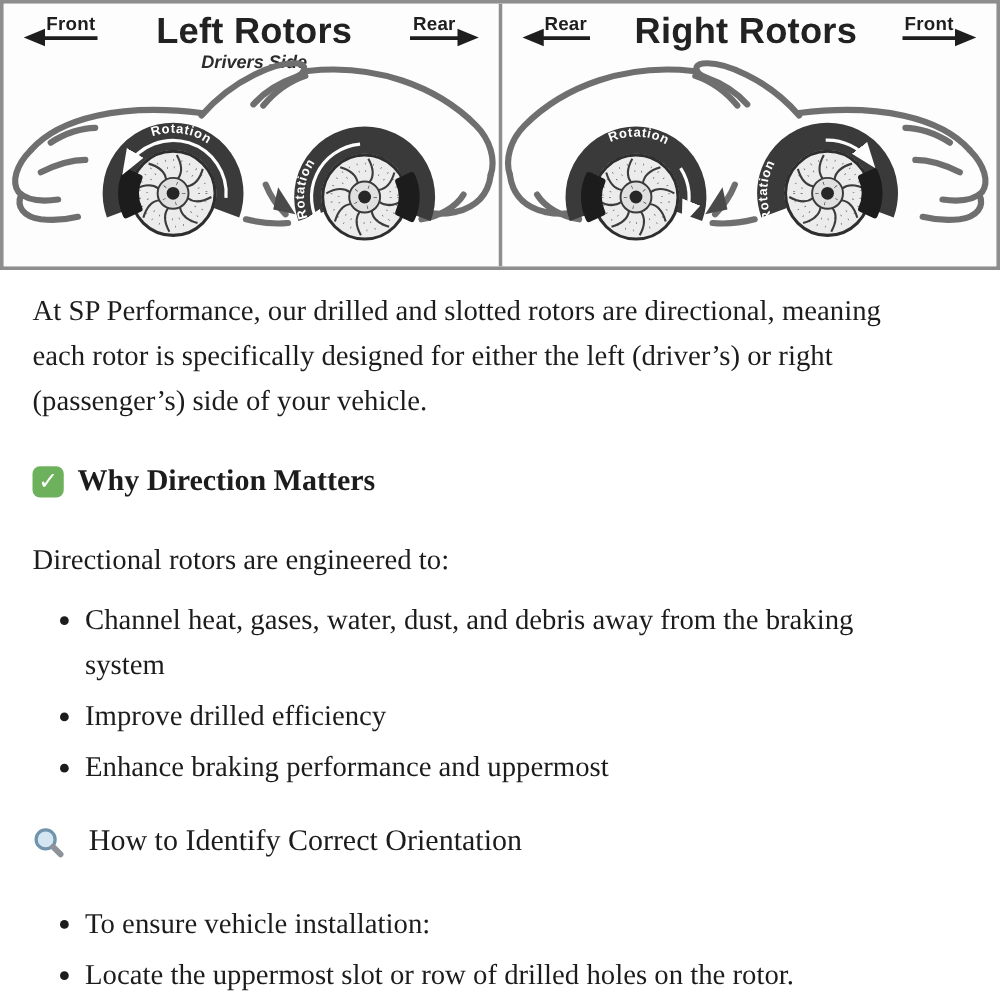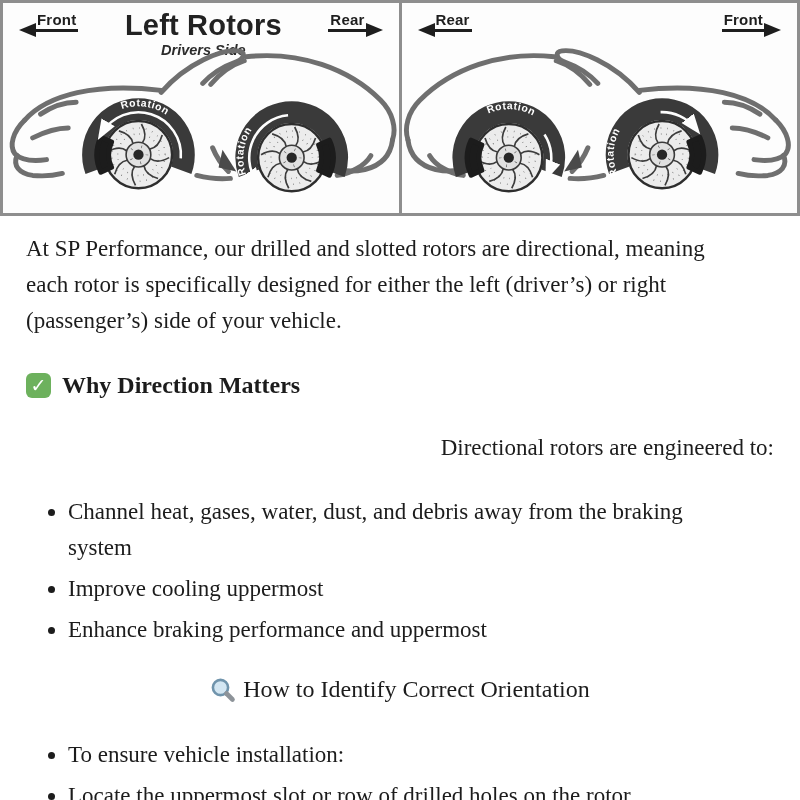--- a/index.html
+++ b/index.html
@@ -17,22 +17,22 @@
   .tri-right{border-left:17px solid #1e1e1e;margin-left:-1px;}
   .title-block{text-align:center;line-height:1;}
   .panel-title{font-size:29px;font-weight:800;color:#222;letter-spacing:.2px;}
   .panel-subtitle{font-size:14.5px;font-weight:700;font-style:italic;color:#2c2c2c;margin-top:3px;}
   .car-svg{display:block;width:100%;height:166px;}
 
   
   .article{padding:0 26px;font-size:23px;line-height:1.56;}
   .intro{margin:15px 0 28px;max-width:716px;}
   .h-bold{display:flex;align-items:center;gap:11px;font-size:24px;font-weight:700;margin:0 0 26px;}
-  .h-reg{display:flex;align-items:center;gap:6px;font-size:24px;font-weight:400;margin:6px 0 28px;justify-content:center;}
-  .lead{margin:0 0 28px;text-align:right;}
+  .h-reg{display:flex;align-items:center;gap:18px;font-size:24px;font-weight:400;margin:6px 0 28px;}
+  .lead{margin:0 0 12px;}
   ul{margin:0 0 24px;padding-left:42px;}
   li{margin:5px 0;max-width:660px;}
   .check-emoji{display:inline-flex;align-items:center;justify-content:center;width:25px;height:25px;border-radius:6px;background:#6db15d;color:#ffffff;font-family:"DejaVu Sans",sans-serif;font-size:19px;font-weight:700;flex:0 0 auto;}
   .mag-svg{flex:0 0 auto;}
 </style>
 </head>
 <body>
 
 <svg width="0" height="0" style="position:absolute" aria-hidden="true">
   <defs>
@@ -122,20 +122,21 @@
     </svg>
   </div>
 
   <div class="panel">
     <div class="panel-header">
       <span class="dir">
         <span class="tri tri-left"></span>
         <span class="dir-label">Rear</span>
       </span>
       <span class="title-block">
+        <div class="panel-title">Right Rotors</div>
       </span>
       <span class="dir">
         <span class="dir-label">Front</span>
         <span class="tri tri-right"></span>
       </span>
     </div>
     <svg class="car-svg" viewBox="0 0 400 166" preserveAspectRatio="xMidYMax meet">
       <use href="#car-body" transform="translate(400,0) scale(-1,1)"></use>
       <path d="M144.1,86.6 A43,43 0 0 1 147.9,126.1" fill="none" stroke="#fdfdfd" stroke-width="2.6" marker-end="url(#ah)"></path>
       <path d="M261.5,64 A43,43 0 0 1 296.9,80.5" fill="none" stroke="#fdfdfd" stroke-width="2.6" marker-end="url(#ah)"></path>
@@ -156,21 +157,21 @@
 
   <div class="h-bold">
     <span class="check-emoji">✓</span>
     <span>Why Direction Matters</span>
   </div>
 
   <p class="lead">Directional rotors are engineered to:</p>
 
   <ul>
     <li>Channel heat, gases, water, dust, and debris away from the braking system</li>
-    <li>Improve cooling uppermost</li>
+    <li>Improve drilled efficiency</li>
     <li>Enhance braking performance and uppermost</li>
   </ul>
 
   <div class="h-reg">
     <svg class="mag-svg" width="27" height="27" viewBox="0 0 27 27">
       <circle cx="10.5" cy="10.5" r="7.6" fill="#d3e6f2" stroke="#7094ac" stroke-width="2.6"></circle>
       <line x1="16.5" y1="16.5" x2="22.5" y2="22.5" stroke="#8d9399" stroke-width="4.6" stroke-linecap="round"></line>
     </svg>
     <span>How to Identify Correct Orientation</span>
   </div>

